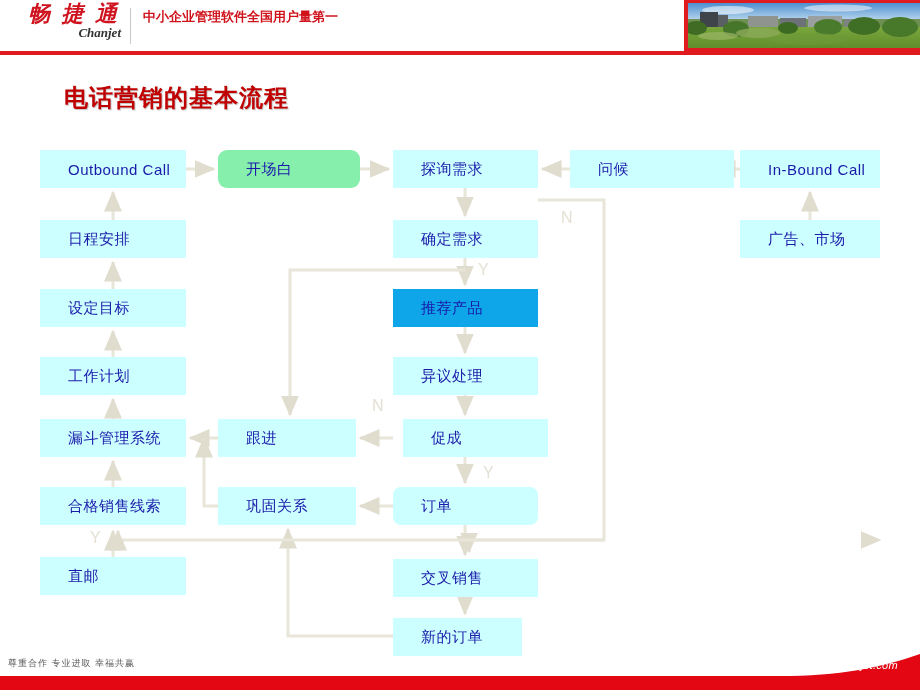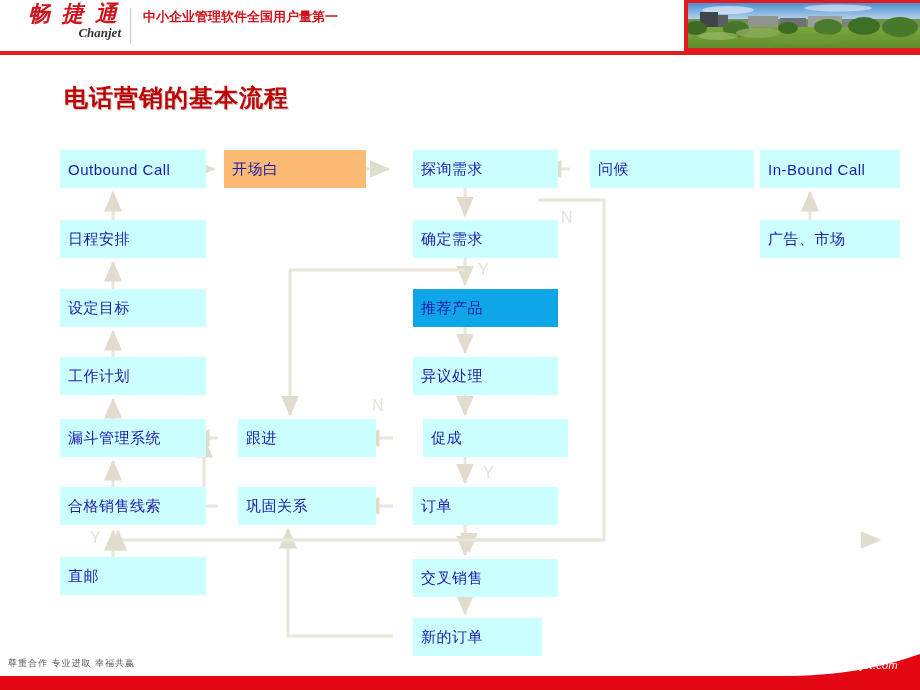--- a/index.html
+++ b/index.html
@@ -110,24 +110,23 @@
     left: 0; top: 0;
     width: 920px; height: 690px;
   }
   .node {
     position: absolute;
     background: #ccffff;
     color: #1a1aaa;
     font-size: 15px;
     display: flex;
     align-items: center;
-    padding-left: 8px;
+    padding-left: 28px;
     letter-spacing: 0.5px;
     white-space: nowrap;
-    margin-left: 20px;
   }
   .branch-label {
     position: absolute;
     color: #e4e0d4;
     font-size: 16px;
     font-weight: normal;
   }
 
   
   #footer {
@@ -264,37 +263,37 @@
 
       <path d="M393,636 L288,636 L288,529"></path>
 
       <path d="M880,540 L880,540"></path>
       <path d="M604,540 L118,540 L118,531"></path>
     </g>
   </svg>
 
   <div id="nodes-layer">
       <div class="node" style="left: 40px; top: 150px; width: 146px; height: 38px; background: rgb(204, 255, 255); color: rgb(26, 26, 170);">Outbound Call</div>
-      <div class="node" style="left: 204px; top: 150px; width: 142px; height: 38px; background: #fdba74; color: rgb(26, 26, 170);">开场白</div>
+      <div class="node" style="left: 218px; top: 150px; width: 142px; height: 38px; background: #86efac; color: rgb(26, 26, 170); border-radius: 9px;">开场白</div>
       <div class="node" style="left: 393px; top: 150px; width: 145px; height: 38px; background: rgb(204, 255, 255); color: rgb(26, 26, 170);">探询需求</div>
       <div class="node" style="left: 570px; top: 150px; width: 164px; height: 38px; background: rgb(204, 255, 255); color: rgb(26, 26, 170);">问候</div>
       <div class="node" style="left: 740px; top: 150px; width: 140px; height: 38px; background: rgb(204, 255, 255); color: rgb(26, 26, 170);">In-Bound Call</div>
       <div class="node" style="left: 40px; top: 220px; width: 146px; height: 38px; background: rgb(204, 255, 255); color: rgb(26, 26, 170);">日程安排</div>
       <div class="node" style="left: 393px; top: 220px; width: 145px; height: 38px; background: rgb(204, 255, 255); color: rgb(26, 26, 170);">确定需求</div>
       <div class="node" style="left: 740px; top: 220px; width: 140px; height: 38px; background: rgb(204, 255, 255); color: rgb(26, 26, 170);">广告、市场</div>
       <div class="node" style="left: 40px; top: 289px; width: 146px; height: 38px; background: rgb(204, 255, 255); color: rgb(26, 26, 170);">设定目标</div>
       <div class="node" style="left: 393px; top: 289px; width: 145px; height: 38px; background: #0ea5e9; color: rgb(26, 26, 170);">推荐产品</div>
       <div class="node" style="left: 40px; top: 357px; width: 146px; height: 38px; background: rgb(204, 255, 255); color: rgb(26, 26, 170);">工作计划</div>
       <div class="node" style="left: 393px; top: 357px; width: 145px; height: 38px; background: rgb(204, 255, 255); color: rgb(26, 26, 170);">异议处理</div>
       <div class="node" style="left: 40px; top: 419px; width: 146px; height: 38px; background: rgb(204, 255, 255); color: rgb(26, 26, 170);">漏斗管理系统</div>
       <div class="node" style="left: 218px; top: 419px; width: 138px; height: 38px; background: rgb(204, 255, 255); color: rgb(26, 26, 170);">跟进</div>
       <div class="node" style="left: 403px; top: 419px; width: 145px; height: 38px; background: rgb(204, 255, 255); color: rgb(26, 26, 170); text-align: right;">促成</div>
       <div class="node" style="left: 40px; top: 487px; width: 146px; height: 38px; background: rgb(204, 255, 255); color: rgb(26, 26, 170);">合格销售线索</div>
       <div class="node" style="left: 218px; top: 487px; width: 138px; height: 38px; background: rgb(204, 255, 255); color: rgb(26, 26, 170);">巩固关系</div>
-      <div class="node" style="left: 393px; top: 487px; width: 145px; height: 38px; background: rgb(204, 255, 255); color: rgb(26, 26, 170);">订单</div>
+      <div class="node" style="left: 393px; top: 487px; width: 145px; height: 38px; background: rgb(204, 255, 255); color: rgb(26, 26, 170); border-radius: 8px;">订单</div>
       <div class="node" style="left: 40px; top: 557px; width: 146px; height: 38px; background: rgb(204, 255, 255); color: rgb(26, 26, 170);">直邮</div>
       <div class="node" style="left: 393px; top: 559px; width: 145px; height: 38px; background: rgb(204, 255, 255); color: rgb(26, 26, 170);">交叉销售</div>
       <div class="node" style="left: 393px; top: 618px; width: 129px; height: 38px; background: rgb(204, 255, 255); color: rgb(26, 26, 170);">新的订单</div>
     </div>
   <div id="branch-layer">
       <div class="branch-label" style="left: 561px; top: 209px; color: rgb(228, 224, 212);">N</div>
       <div class="branch-label" style="left: 478px; top: 261px; color: rgb(228, 224, 212);">Y</div>
       <div class="branch-label" style="left: 372px; top: 397px; color: rgb(228, 224, 212);">N</div>
       <div class="branch-label" style="left: 483px; top: 464px; color: rgb(228, 224, 212);">Y</div>
       <div class="branch-label" style="left: 90px; top: 529px; color: rgb(228, 224, 212);">Y</div>

